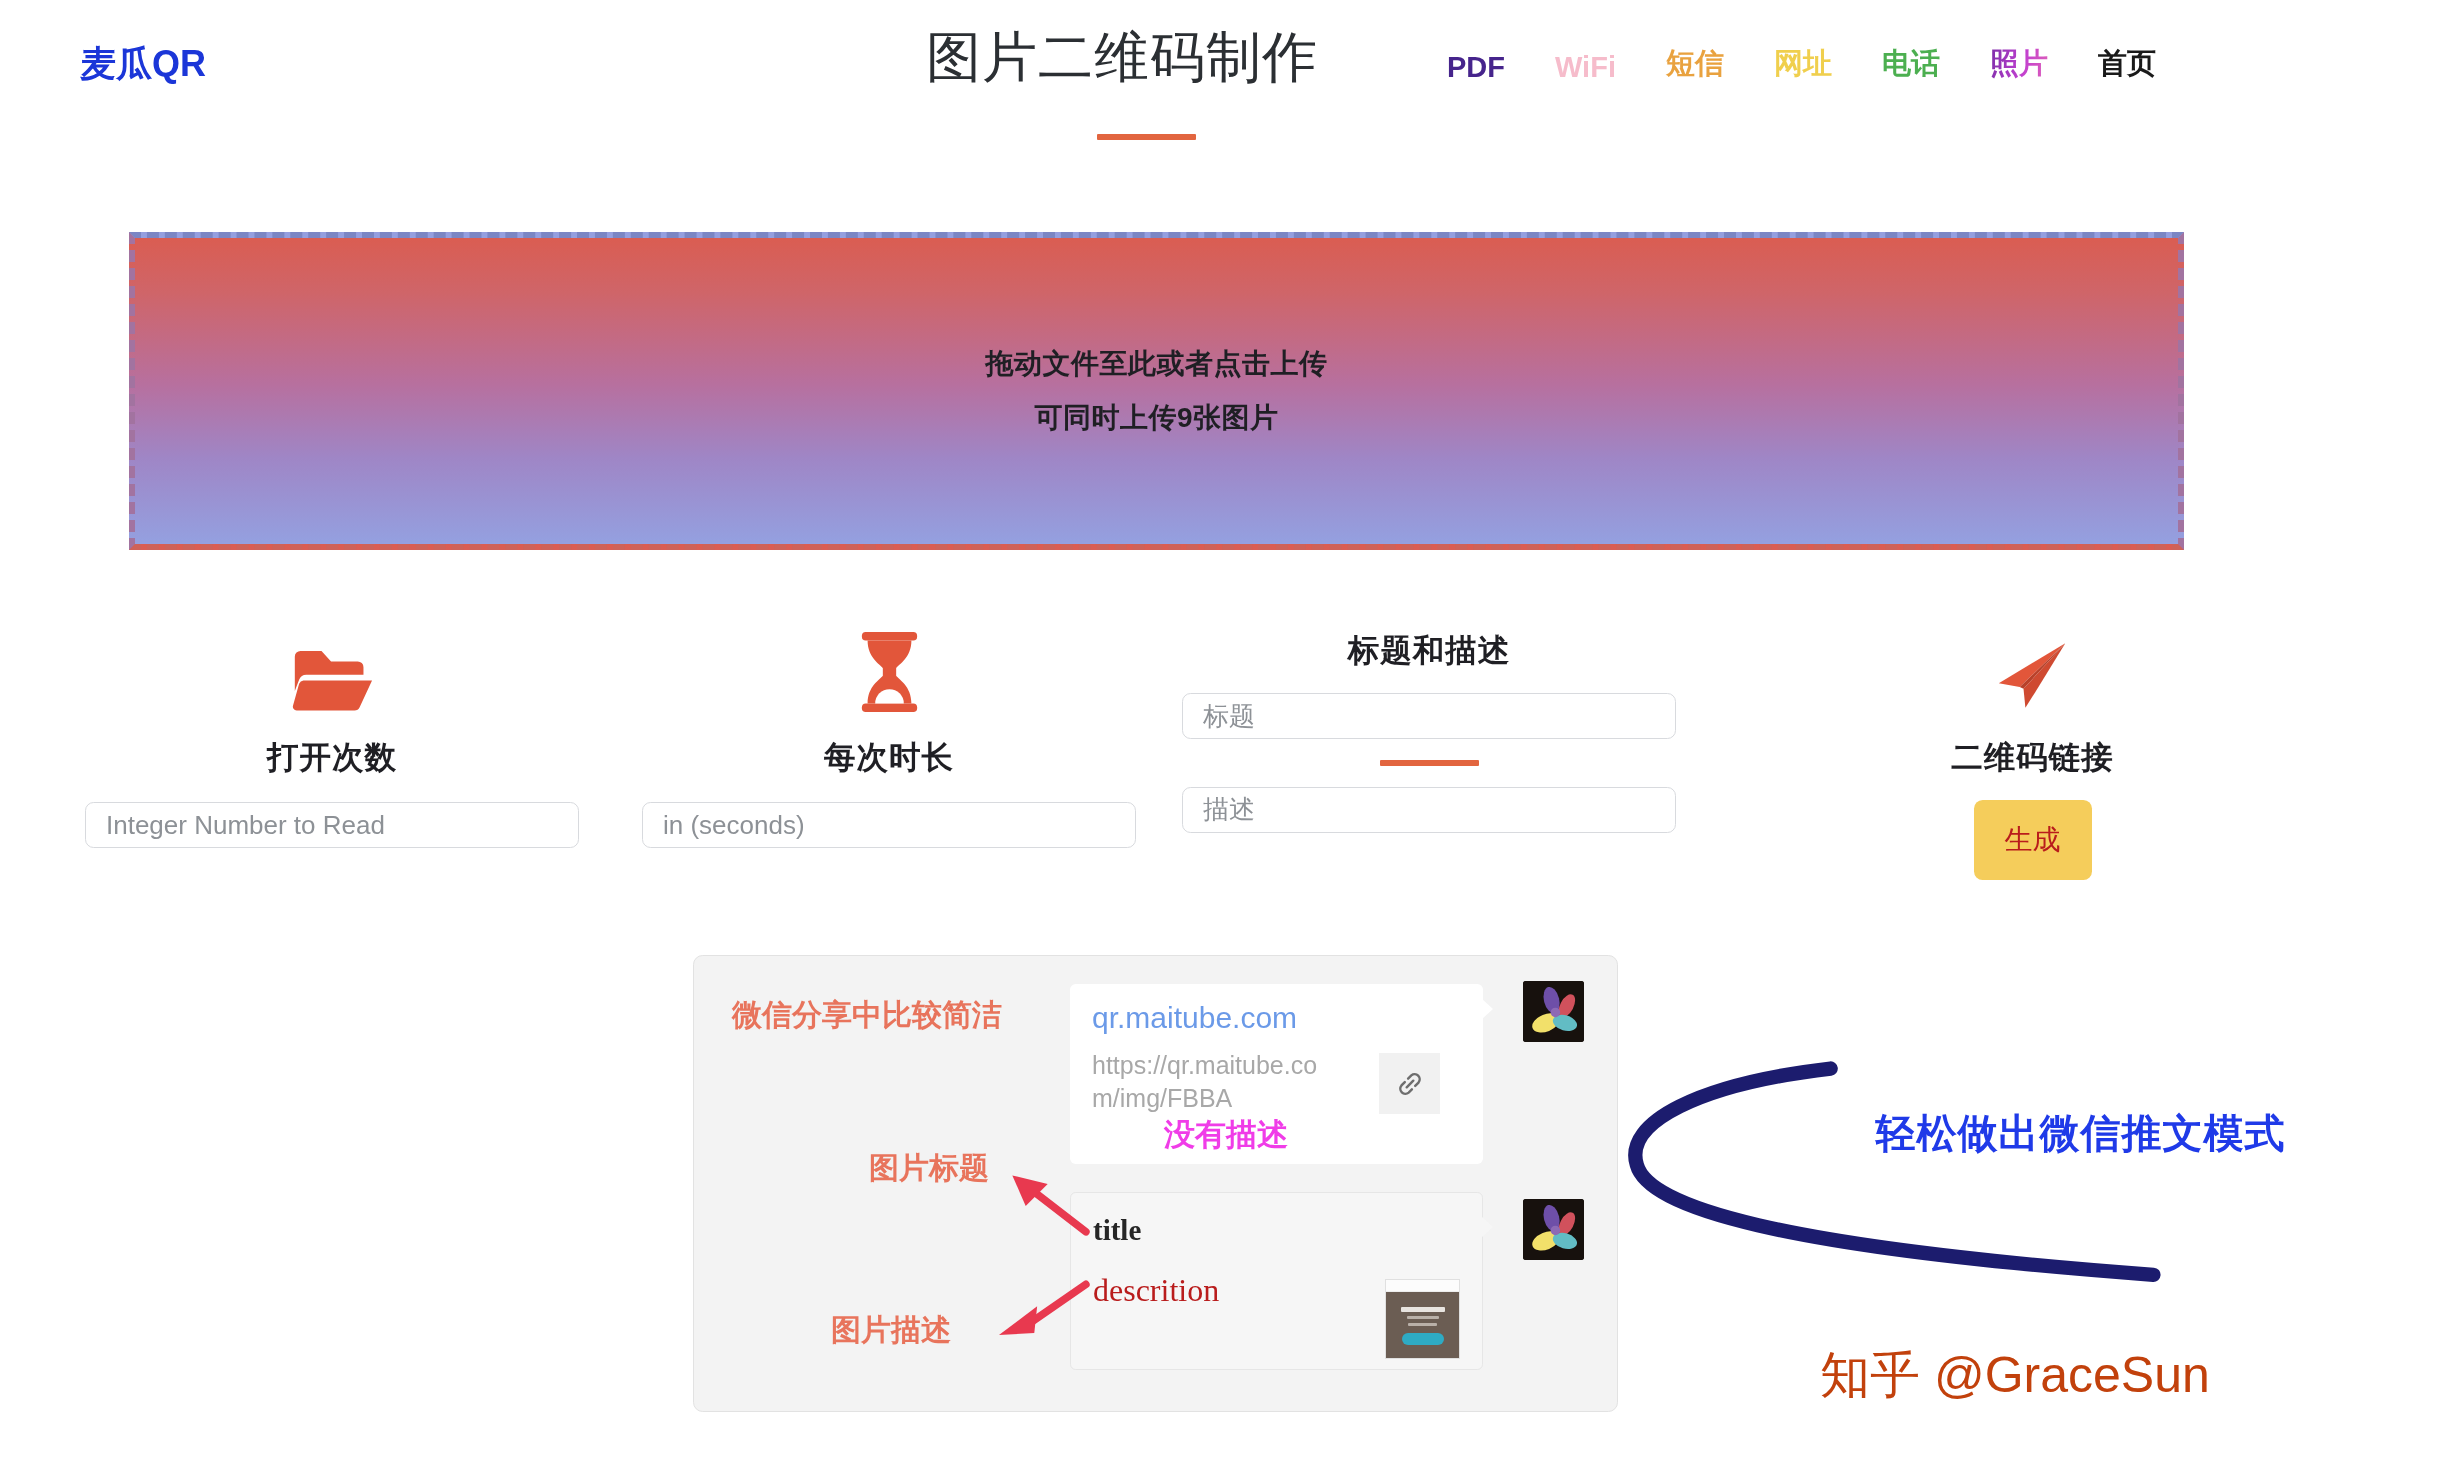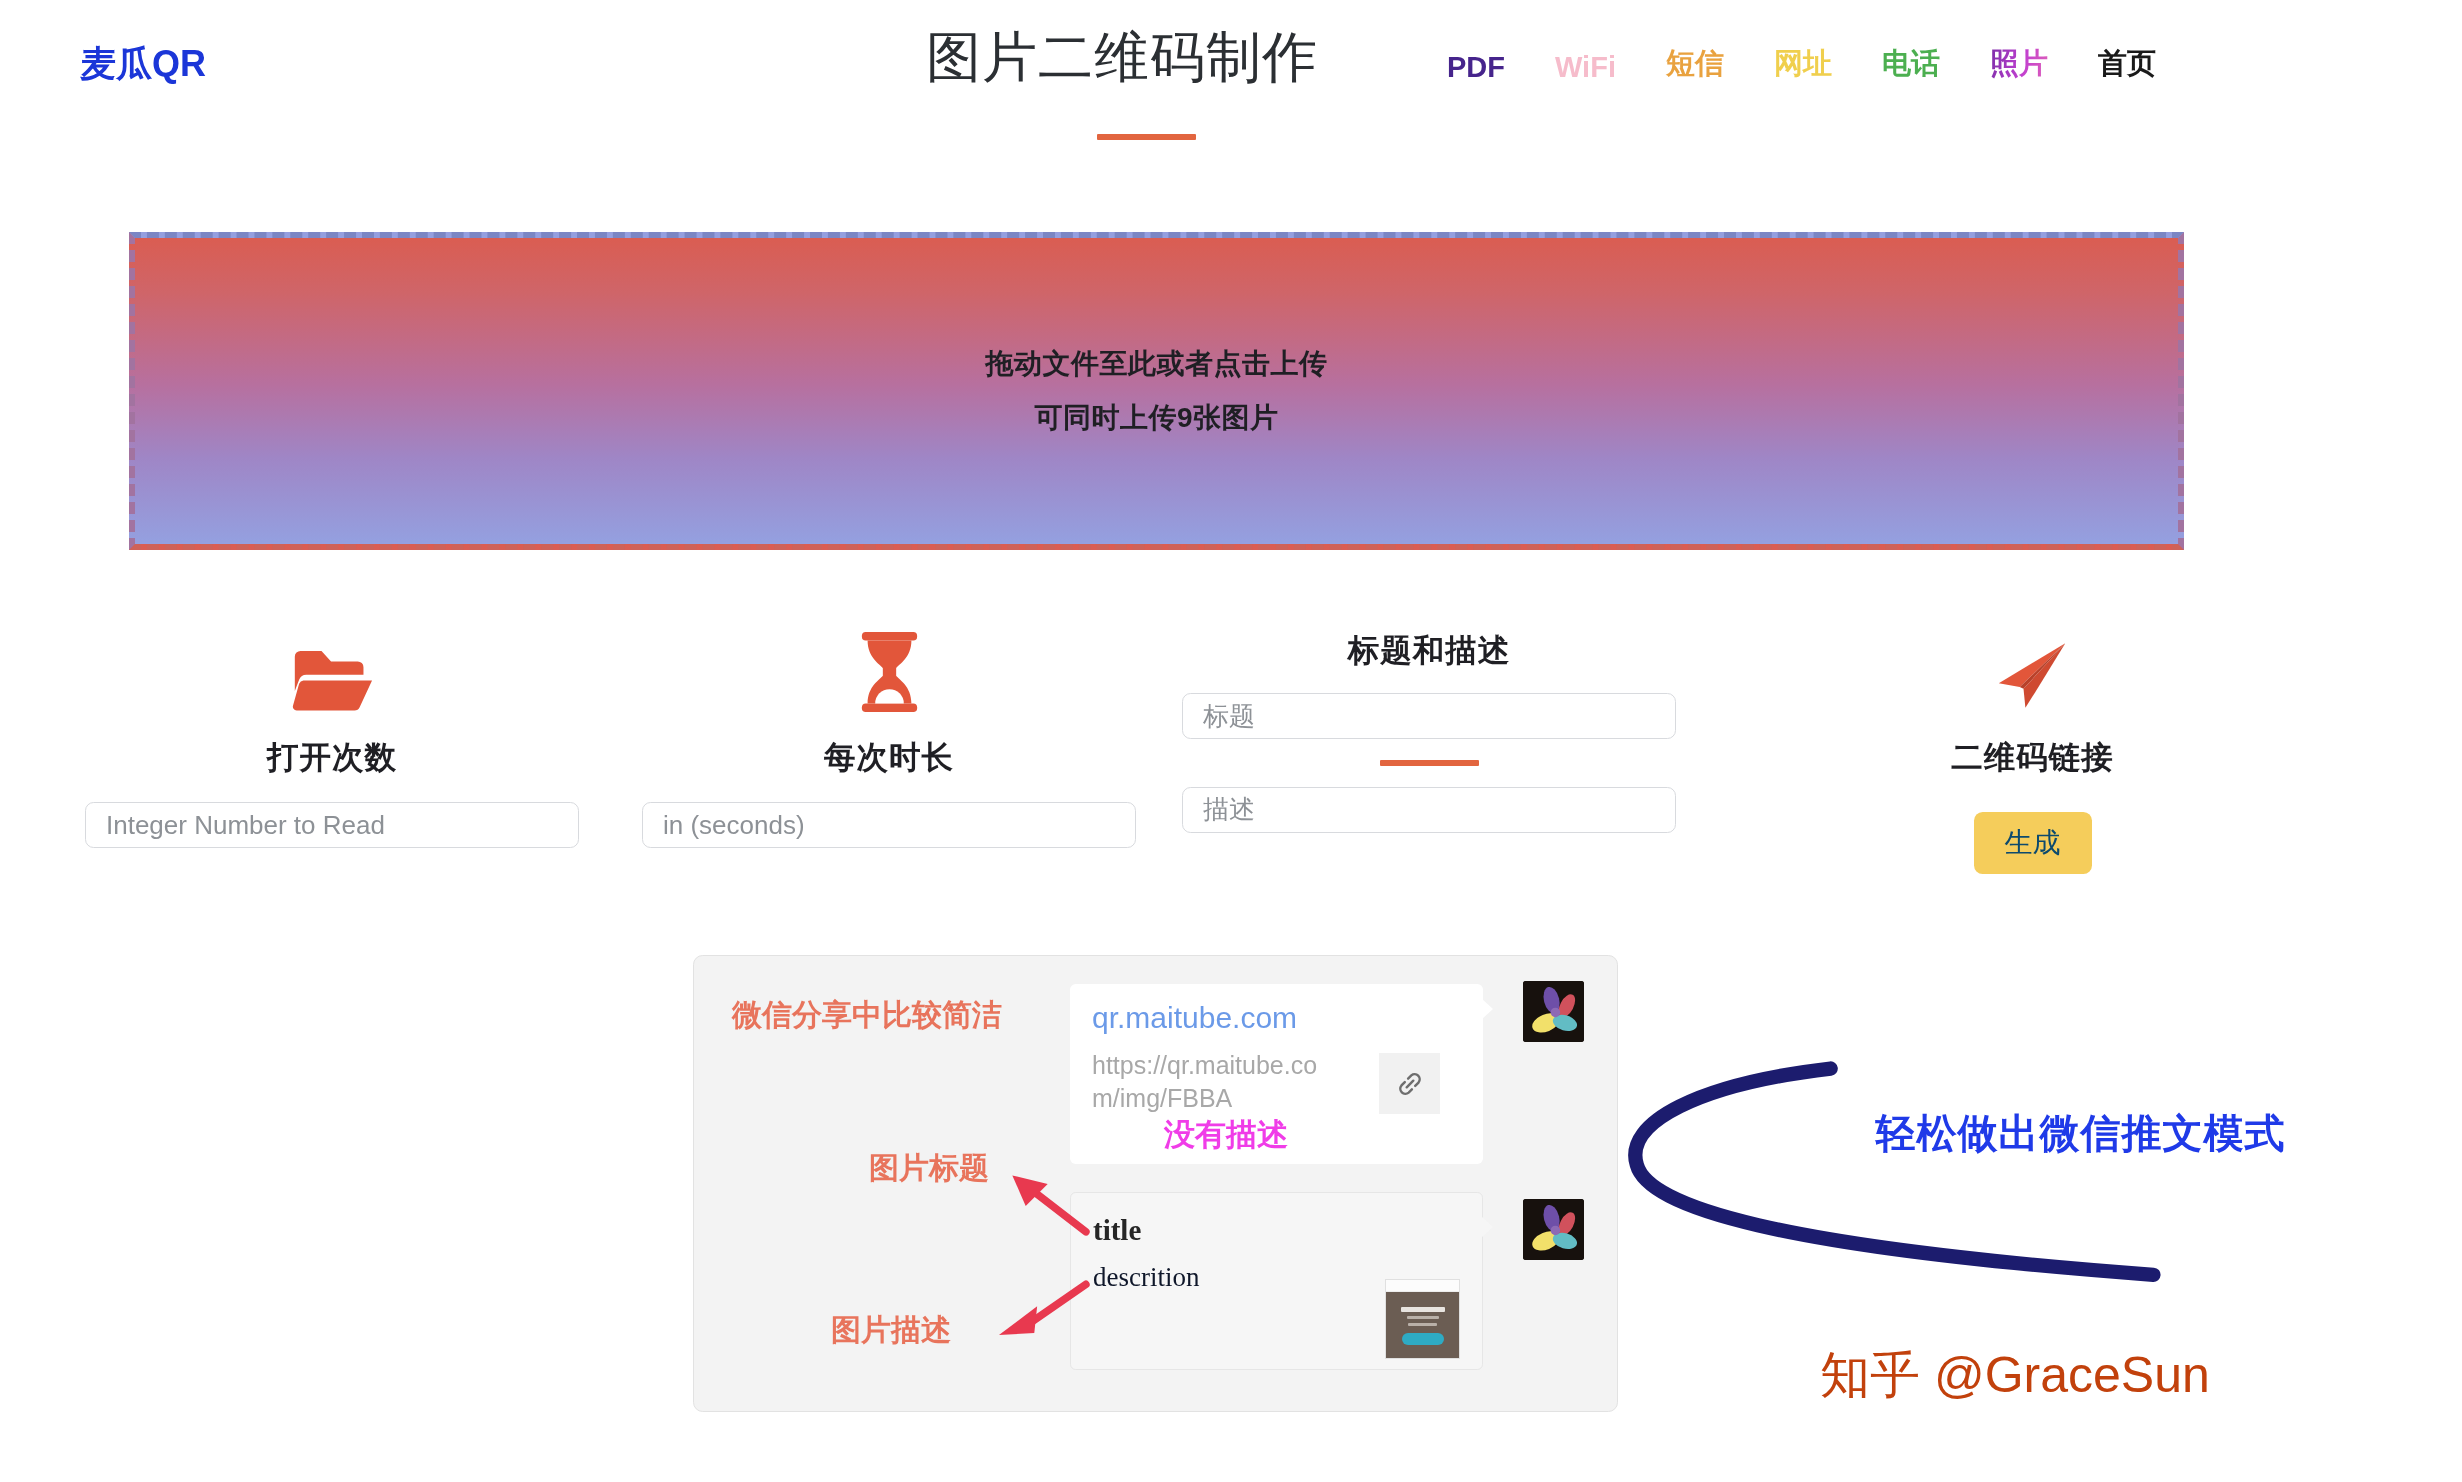--- a/index.html
+++ b/index.html
@@ -169,26 +169,26 @@
     height: 5.7px;
     background: #e2653f;
     border-radius: 1px;
     margin: 21px auto 0 auto;
   }
   .input-title { margin-top: 21px; }
   .input-desc  { margin-top: 21px; }
 
   .gen-button {
     display: inline-block;
-    margin-top: 33px;
-    padding: 12px 31px;
+    margin-top: 21px;
+    padding: 21px 31px;
     font-size: 28px;
     font-family: "Liberation Sans", "DejaVu Sans", sans-serif;
     font-weight: 400;
-    color: #0c4a6e;
+    color: #b91c1c;
     background: #f5cd5b;
     border: none;
     border-radius: 8.6px;
     cursor: pointer;
   }
 
   
   .preview-card {
     position: absolute;
     left: 693px;
@@ -277,23 +277,23 @@
     left: 22px;
     top: 21px;
     font-size: 29px;
     font-weight: 700;
     color: #262626;
     font-family: "Liberation Serif", "DejaVu Serif", serif;
   }
   .wx-desc {
     position: absolute;
     left: 22px;
-    top: 69px;
-    font-size: 27px;
-    color: #0f172a;
+    top: 79px;
+    font-size: 32px;
+    color: #b91c1c;
     font-family: "Liberation Serif", "DejaVu Serif", serif;
   }
 
   
   .thumb {
     position: absolute;
     width: 61px;
     height: 61px;
     border-radius: 2.9px;
     overflow: hidden;

